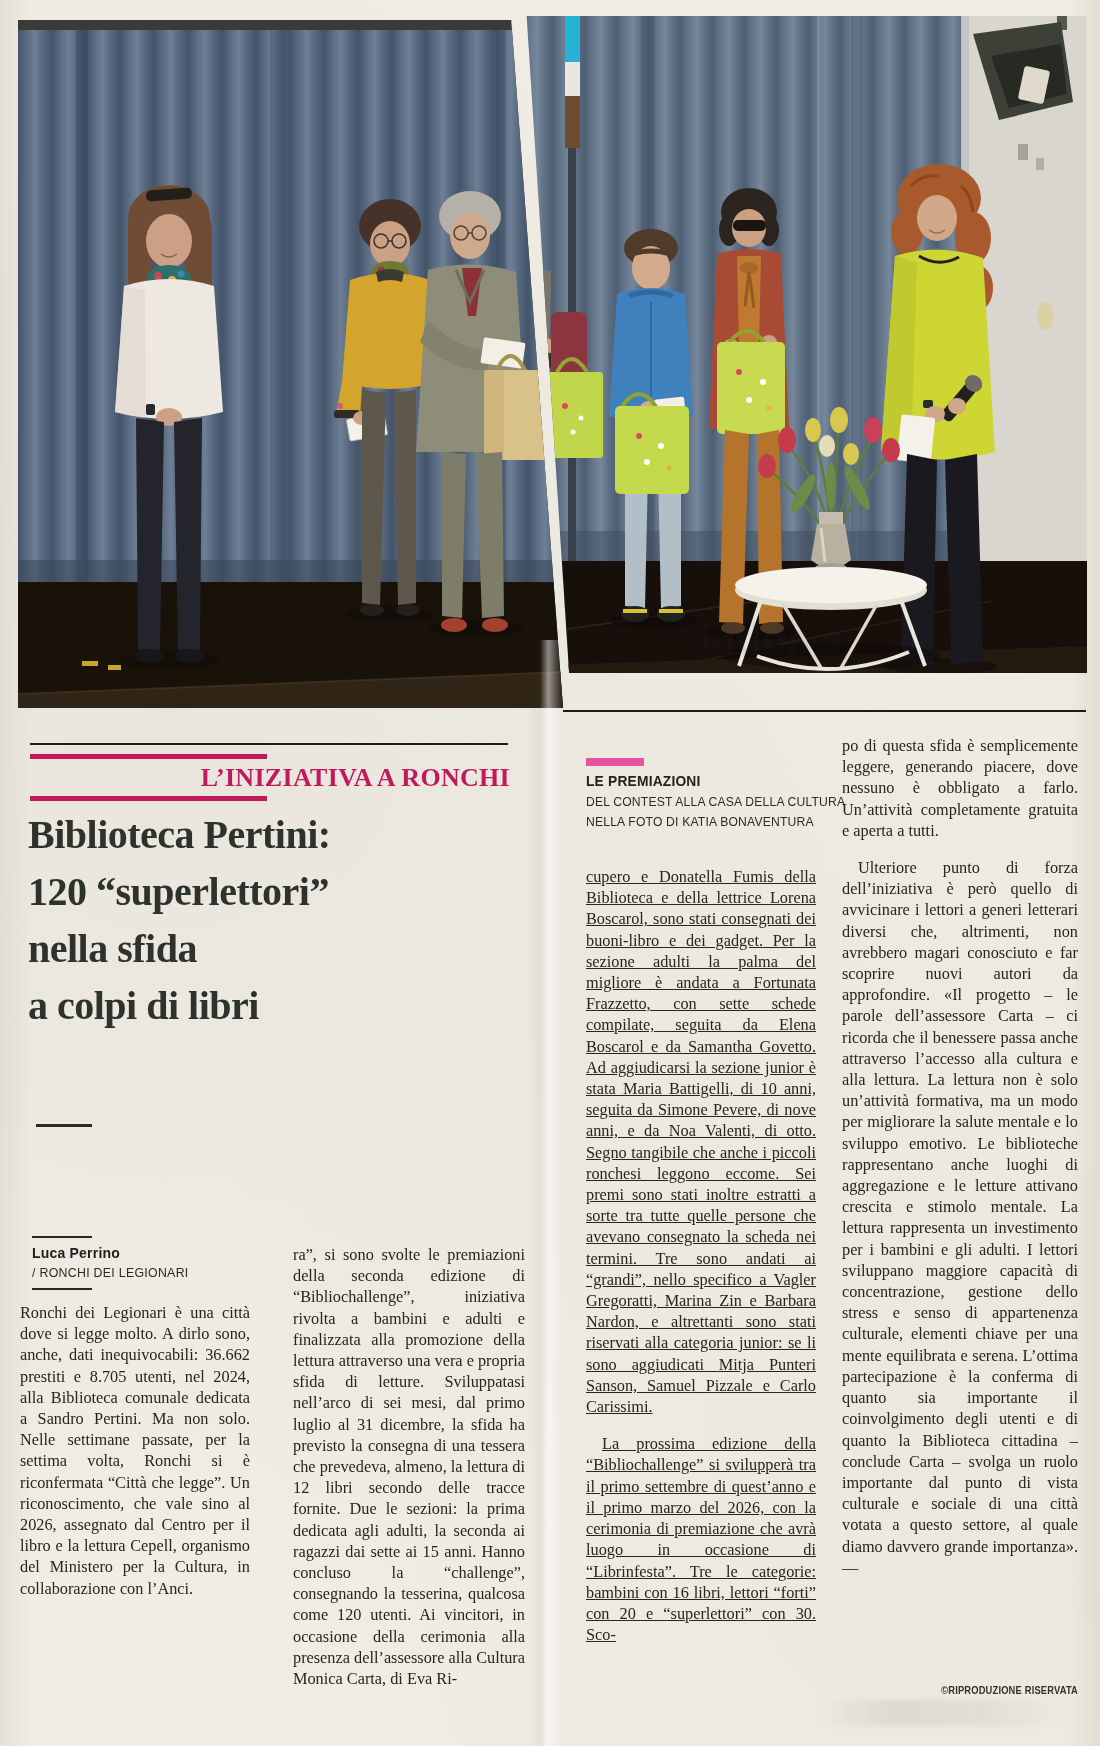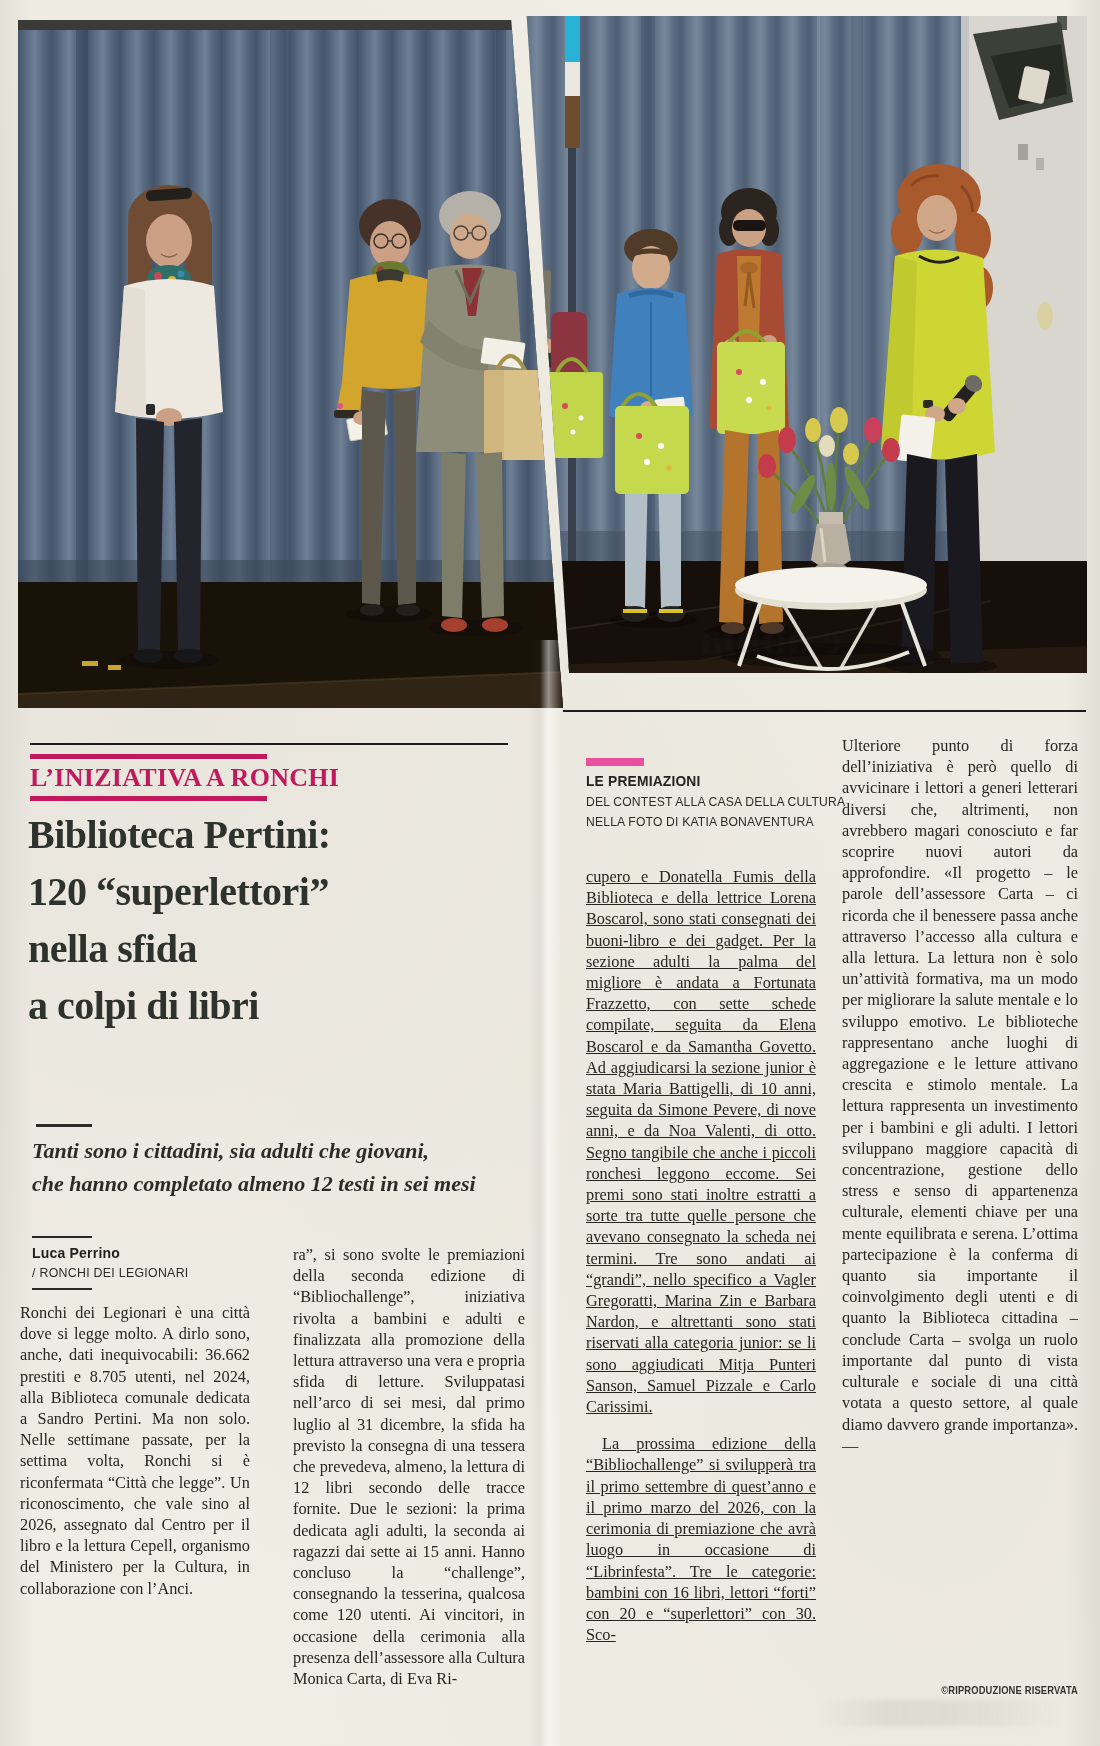--- a/index.html
+++ b/index.html
@@ -18,21 +18,21 @@
   .photo svg{display:block;width:100%;height:100%;}
   .photo-left{left:18px;top:20px;width:545px;height:688px;
     clip-path:polygon(0 0, 90.5% 0, 100% 100%, 0 100%);}
   .photo-right{left:521px;top:16px;width:566px;height:657px;
     clip-path:polygon(1% 0, 100% 0, 100% 100%, 8.5% 100%);}
 
   .rule{position:absolute;background:#1c1c1a;height:2px;}
   .rule-head{left:30px;top:743px;width:478px;}
   .rule-cap{left:563px;top:710px;width:523px;}
 
-  .kicker-wrap{position:absolute;left:30px;top:754px;width:480px;}
+  .kicker-wrap{position:absolute;left:30px;top:754px;width:480px;text-align:right;}
   .kbar{width:237px;height:5px;background:#c1195e;}
   .ktext{
     font-family:"Liberation Serif",serif;font-weight:bold;font-size:26px;
     color:#c1195e;letter-spacing:.3px;line-height:30px;padding:4px 0 3px 0;
   }
   .headline{
     position:absolute;left:28px;top:806px;width:500px;margin:0;
     font-family:"Liberation Serif",serif;font-weight:bold;
     font-size:40px;line-height:57px;letter-spacing:-.5px;color:#2e322c;
     white-space:pre-line;
@@ -374,22 +374,20 @@
   <div class="kicker-wrap">
     <div class="kbar"></div>
     <div class="ktext">L’INIZIATIVA A RONCHI</div>
     <div class="kbar"></div>
   </div>
   <h1 class="headline">Biblioteca Pertini:
 120 “superlettori”
 nella sfida
 a colpi di libri</h1>
   <div class="sub-rule"></div>
-  <div class="subtitle">Tanti sono i cittadini, sia adulti che giovani,
-che hanno completato almeno 12 testi in sei mesi</div>
 
   <div class="byline">
     <div class="b-rule"></div>
     <div class="b-author">Luca Perrino</div>
     <div class="b-loc">/ RONCHI DEI LEGIONARI</div>
     <div class="b-rule2"></div>
   </div>
 
   <div class="rule rule-cap"></div>
   <div class="caption">
@@ -403,20 +401,21 @@
     <p>Ronchi dei Legionari è una città dove si legge molto. A dirlo sono, anche, dati inequivocabili: 36.662 prestiti e 8.705 utenti, nel 2024, alla Biblioteca comunale dedicata a Sandro Pertini. Ma non solo. Nelle settimane passate, per la settima volta, Ronchi si è riconfermata “Città che legge”. Un riconoscimento, che vale sino al 2026, assegnato dal Centro per il libro e la lettura Cepell, organismo del Ministero per la Cultura, in collaborazione con l’Anci.</p>
   </div>
   <div class="col col2">
     <p>ra”, si sono svolte le premiazioni della seconda edizione di “Bibliochallenge”, iniziativa rivolta a bambini e adulti e finalizzata alla promozione della lettura attraverso una vera e propria sfida di letture. Sviluppatasi nell’arco di sei mesi, dal primo luglio al 31 dicembre, la sfida ha previsto la consegna di una tessera che prevedeva, almeno, la lettura di 12 libri secondo delle tracce fornite. Due le sezioni: la prima dedicata agli adulti, la seconda ai ragazzi dai sette ai 15 anni. Hanno concluso la “challenge”, consegnando la tesserina, qualcosa come 120 utenti. Ai vincitori, in occasione della cerimonia alla presenza dell’assessore alla Cultura Monica Carta, di Eva Ri-</p>
   </div>
   <div class="col col3">
     <p>cupero e Donatella Fumis della Biblioteca e della lettrice Lorena Boscarol, sono stati consegnati dei buoni-libro e dei gadget. Per la sezione adulti la palma del migliore è andata a Fortunata Frazzetto, con sette schede compilate, seguita da Elena Boscarol e da Samantha Govetto. Ad aggiudicarsi la sezione junior è stata Maria Battigelli, di 10 anni, seguita da Simone Pevere, di nove anni, e da Noa Valenti, di otto. Segno tangibile che anche i piccoli ronchesi leggono eccome. Sei premi sono stati inoltre estratti a sorte tra tutte quelle persone che avevano consegnato la scheda nei termini. Tre sono andati ai “grandi”, nello specifico a Vagler Gregoratti, Marina Zin e Barbara Nardon, e altrettanti sono stati riservati alla categoria junior: se li sono aggiudicati Mitja Punteri Sanson, Samuel Pizzale e Carlo Carissimi.</p>
     <p>La prossima edizione della “Bibliochallenge” si svilupperà tra il primo settembre di quest’anno e il primo marzo del 2026, con la cerimonia di premiazione che avrà luogo in occasione di “Librinfesta”. Tre le categorie: bambini con 16 libri, lettori “forti” con 20 e “superlettori” con 30. Sco-</p>
   </div>
   <div class="col col4">
+    <p>po di questa sfida è semplicemente leggere, generando piacere, dove nessuno è obbligato a farlo. Un’attività completamente gratuita e aperta a tutti.</p>
     <p>Ulteriore punto di forza dell’iniziativa è però quello di avvicinare i lettori a generi letterari diversi che, altrimenti, non avrebbero magari conosciuto e far scoprire nuovi autori da approfondire. «Il progetto – le parole dell’assessore Carta – ci ricorda che il benessere passa anche attraverso l’accesso alla cultura e alla lettura. La lettura non è solo un’attività formativa, ma un modo per migliorare la salute mentale e lo sviluppo emotivo. Le biblioteche rappresentano anche luoghi di aggregazione e le letture attivano crescita e stimolo mentale. La lettura rappresenta un investimento per i bambini e gli adulti. I lettori sviluppano maggiore capacità di concentrazione, gestione dello stress e senso di appartenenza culturale, elementi chiave per una mente equilibrata e serena. L’ottima partecipazione è la conferma di quanto sia importante il coinvolgimento degli utenti e di quanto la Biblioteca cittadina – conclude Carta – svolga un ruolo importante dal punto di vista culturale e sociale di una città votata a questo settore, al quale diamo davvero grande importanza».—</p>
   </div>
 
   <div class="copyright">©RIPRODUZIONE RISERVATA</div>
 
   <div class="ghost">e abbia</div>
   <div class="smudge"></div>
   <div class="fold"></div>
 </div>
 

